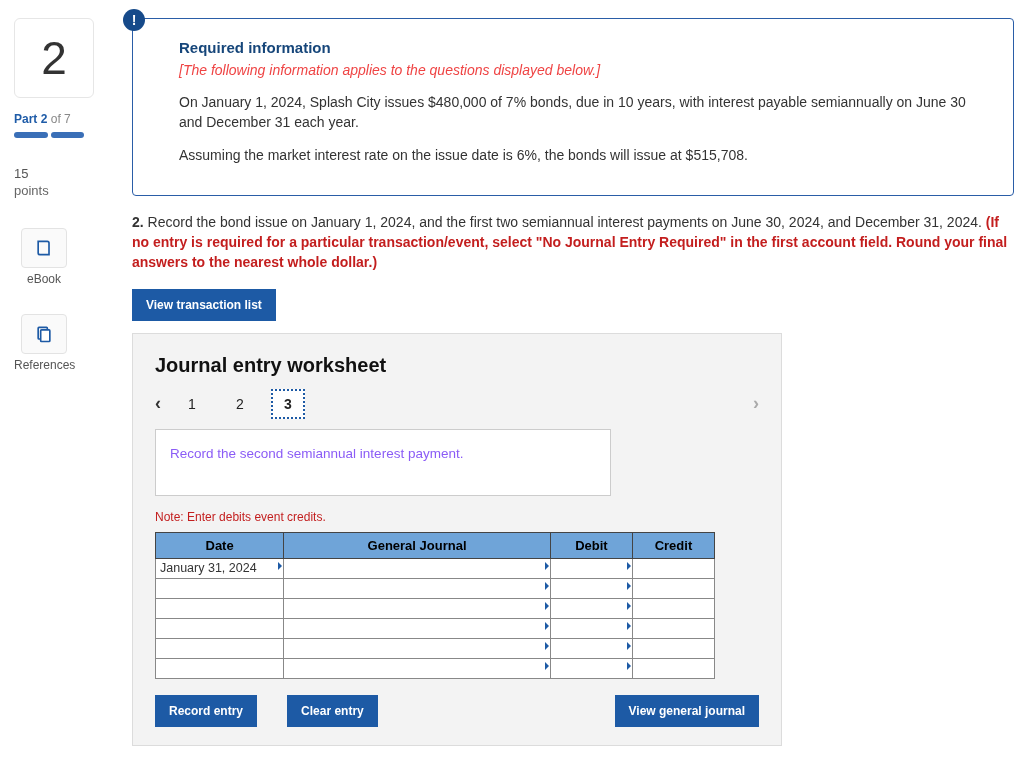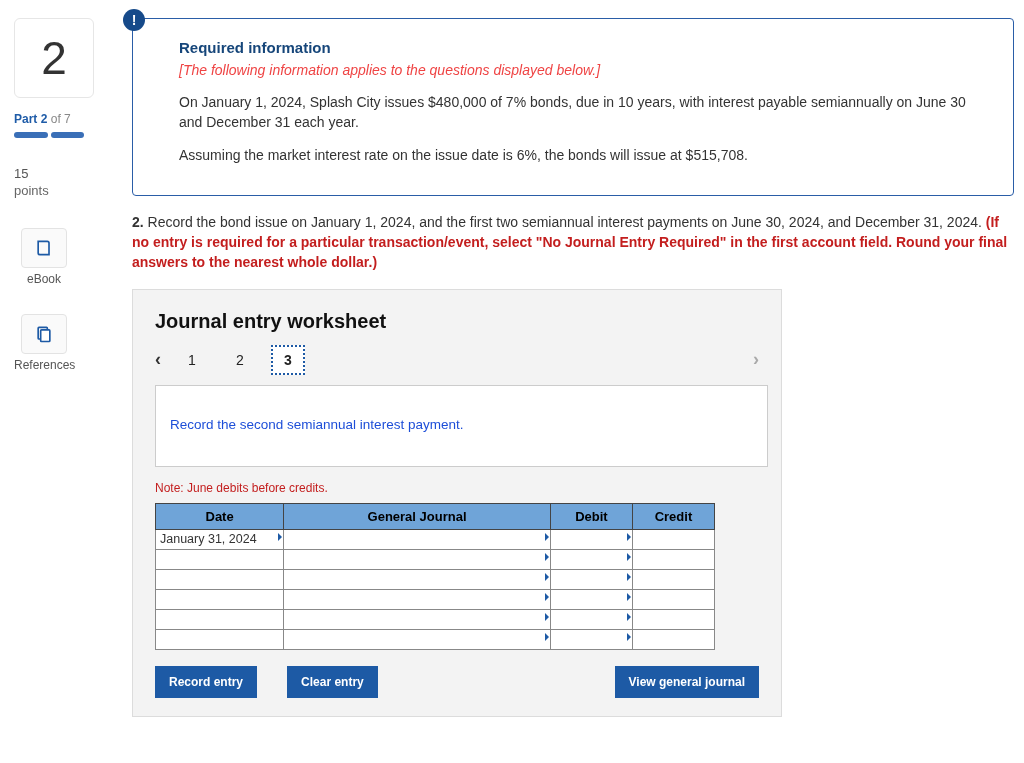--- a/index.html
+++ b/index.html
@@ -151,25 +151,25 @@
     cursor:pointer;
   }
   .navrow .step.active {
     border: 2px dotted #1d5aa5;
     background:#fff;
     font-weight:bold;
   }
   .instr-box {
     background: #fff;
     border: 1px solid #ccc;
-    padding: 31px 14px 34px;
+    padding: 16px 14px 34px;
     margin-bottom: 14px;
     font-size: 13.5px;
-    color:#1d4ed8;
-    width: 613px;
+    color:#8b5cf6;
+    width: 456px;
   }
   .note-red {
     color: #c31e1e;
     font-size: 12px;
     margin-bottom: 8px;
   }
   table.journal {
     border-collapse: collapse;
     width: 560px;
     background: #fff;
@@ -254,35 +254,36 @@
       <p>On January 1, 2024, Splash City issues $480,000 of 7% bonds, due in 10 years, with interest payable semiannually on June 30 and December 31 each year.</p>
       <p>Assuming the market interest rate on the issue date is 6%, the bonds will issue at $515,708.</p>
     </div>
 
     <div class="q-text">
       <b>2.</b>
       <span> Record the bond issue on January 1, 2024, and the first two semiannual interest payments on June 30, 2024, and December 31, 2024. </span>
       <span class="red">(If no entry is required for a particular transaction/event, select "No Journal Entry Required" in the first account field. Round your final answers to the nearest whole dollar.)</span>
     </div>
 
+    <button class="btn">View transaction list</button>
 
     <div class="worksheet-panel">
       <h3>Journal entry worksheet</h3>
 
       <div class="navrow">
         <span class="chev">‹</span>
         <span class="step">1</span>
         <span class="step">2</span>
         <span class="step active">3</span>
         <span class="chev right">›</span>
       </div>
 
       <div class="instr-box">Record the second semiannual interest payment.</div>
 
-      <div class="note-red">Note: June debits before credits.</div>
+      <div class="note-red">Note: Enter debits event credits.</div>
 
       <table class="journal">
         <thead>
           <tr>
             <th style="width:125px">Date</th>
             <th style="width:260px">General Journal</th>
             <th style="width:80px">Debit</th>
             <th style="width:80px">Credit</th>
           </tr>
         </thead>

